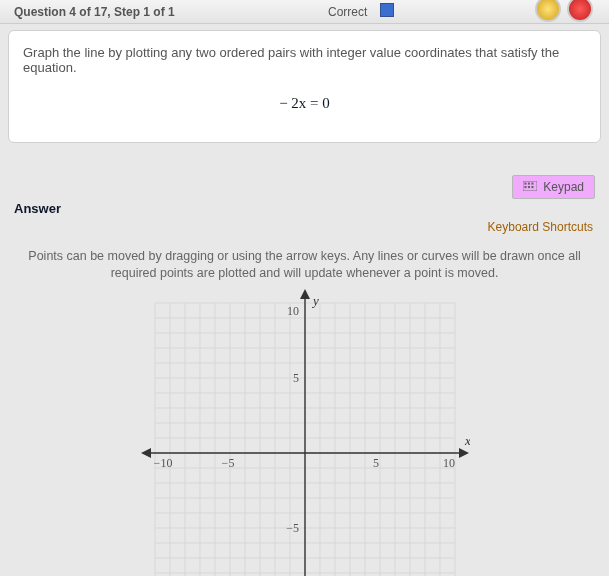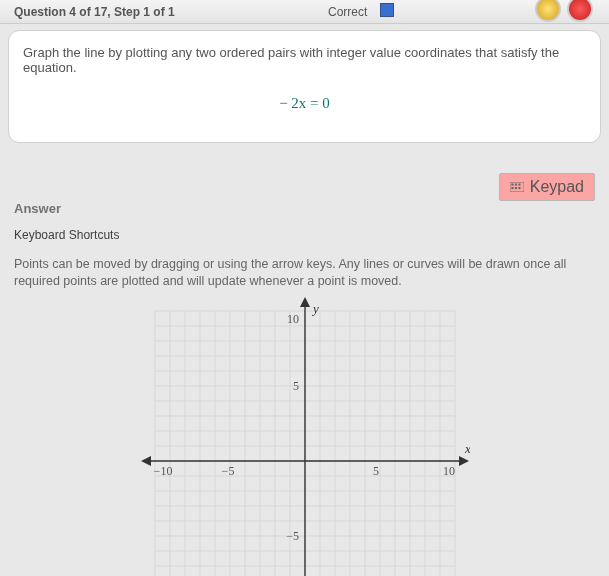--- a/index.html
+++ b/index.html
@@ -44,66 +44,68 @@
     top: -4px;
     border: 2px solid #ccc;
   }
   .badge.gold { background: radial-gradient(circle,#ffe27a,#d4a017); right: 48px; }
   .badge.red  { background: radial-gradient(circle,#ff5a5a,#c41e1e); right: 16px; }
 
   .question-card {
     background: #fff;
     margin: 6px 8px 0 8px;
     border: 1px solid #d0d0d0;
-    border-radius: 11px;
+    border-radius: 6px;
     padding: 14px 14px 30px 14px;
     font-size: 13px;
     color: #555;
   }
   .equation {
     text-align: center;
     margin-top: 20px;
     font-family: "Times New Roman", serif;
     font-size: 15px;
-    color: #0f766e;
+    color: #0f172a;
   }
 
   .answer-hdr {
     display: flex;
     align-items: center;
     margin: 14px 14px 4px 14px;
     gap: 8px;
   }
-  .answer-hdr .title { font-weight: bold; font-size: 13px; color:#737373;margin-top:44px; }
+  .answer-hdr .title { font-weight: bold; font-size: 13px; color:#0f172a;margin-top:44px; }
   .spacer { flex: 1; }
   .keypad-btn {
     border: 1px solid #b7b7b7;
-    background: #fca5a5;
+    background: #f0abfc;
     padding: 4px 10px;
-    font-size: 16px;
+    font-size: 12px;
     color:#555;
     border-radius: 2px;
     cursor: pointer;
     display: inline-flex;
     align-items: center;
     gap: 6px;
   }
   .keypad-btn svg { width: 14px; height: 10px; }
   .kbd-link {
-    margin: 12px 16px 0 14px;
+    text-align: right;
+    margin: 4px 16px 0 14px;
     font-size: 12px;
-    color: #404040;
+    color: #a16207;
     cursor: pointer;
   }
 
   .instr {
     margin: 14px 14px 6px 14px;
     font-size: 12.5px;
     color: #666;
     line-height: 1.35;
+    text-align: center;
   }
 
   .graph-wrap {
     width: 330px;
     margin: 4px auto 0 auto;
     position: relative;
   }
   svg.graph { display:block; margin:0 auto; }
   .axis-lbl { font: italic 13px "Times New Roman",serif; fill:#333; }
   .tick-lbl { font: 12px "Times New Roman",serif; fill:#555; }

